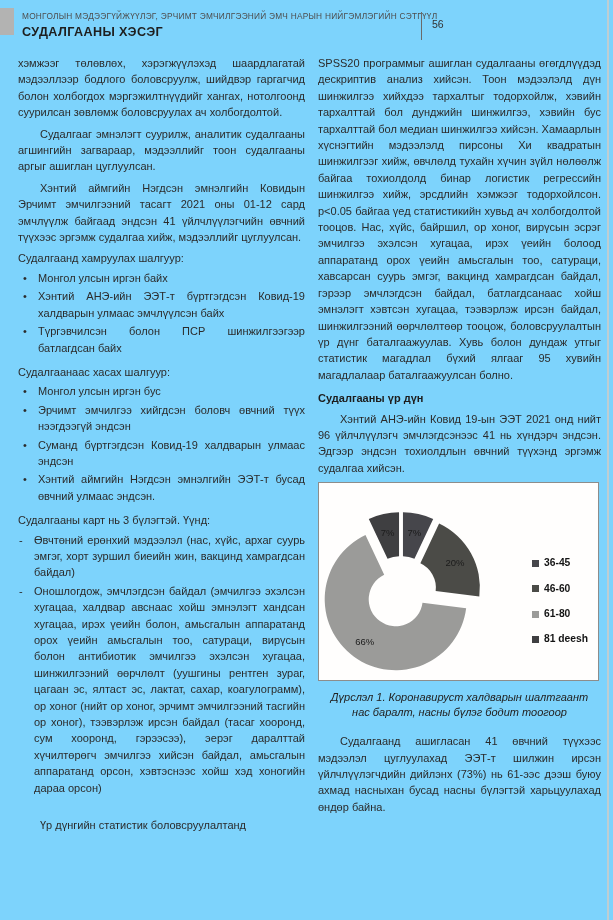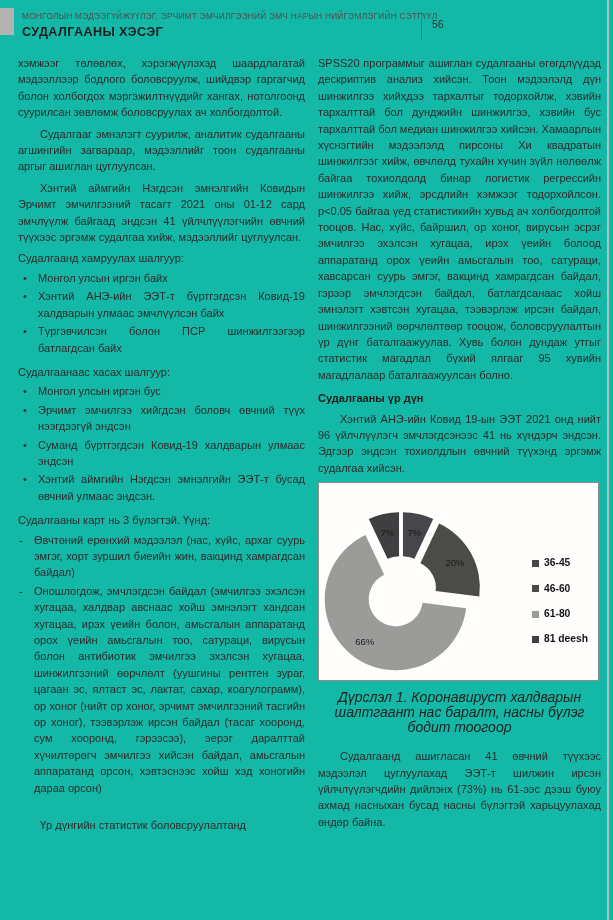--- a/index.html
+++ b/index.html
@@ -1,19 +1,19 @@
 <!DOCTYPE html>
 <html><head>
 <meta charset="utf-8">
 <style>
   html,body{margin:0;padding:0;}
   .page{
     position:relative;
     width:613px;height:920px;
-    background:#14b8a6;
+    background:#7dd3fc;
     font-family:"Liberation Sans","DejaVu Sans",sans-serif;
     color:#2b2b2b;
     overflow:hidden;
   }
   .scan-edge{position:absolute;top:0;right:4px;width:2px;height:920px;background:#cfccc6;opacity:.8;}
   .corner-block{position:absolute;left:0;top:8px;width:14px;height:27px;background:#b3b3b2;}
   .header{position:absolute;left:22px;top:11px;width:560px;}
   .journal-line{font-size:8.3px;letter-spacing:.25px;color:#4d4d4d;white-space:nowrap;}
   .section-line{font-size:12.6px;font-weight:bold;color:#1e1e1e;letter-spacing:.4px;margin-top:4px;}
   .pgnum-divider{position:absolute;left:421px;top:12px;height:28px;border-left:1px solid #6a6a6a;}
@@ -34,21 +34,21 @@
     border:1px solid #8d8d8b;background:#fffefd;
     margin:6px 0 9px 0;position:relative;
   }
   .figure-box svg{position:absolute;left:0;top:0;}
   .slice-label{font-size:9.5px;fill:#1b1b1b;font-family:"Liberation Sans","DejaVu Sans",sans-serif;}
   .legend{position:absolute;left:213px;top:72px;}
   .legend-row{display:flex;align-items:center;margin-bottom:9px;}
   .legend-marker{width:7px;height:7px;flex:none;margin-right:5px;}
   .legend-label{font-size:10.3px;color:#141414;font-weight:bold;white-space:nowrap;}
   .figure-caption{
-    font-style:italic;font-size:14px;color:#222;
+    font-style:italic;font-size:11px;color:#222;
     text-align:center;margin:8px 4px 13px;line-height:15px;
   }
 </style>
 </head>
 <body>
 
 <div class="page">
   <div class="scan-edge"></div>
   <div class="corner-block"></div>
 

